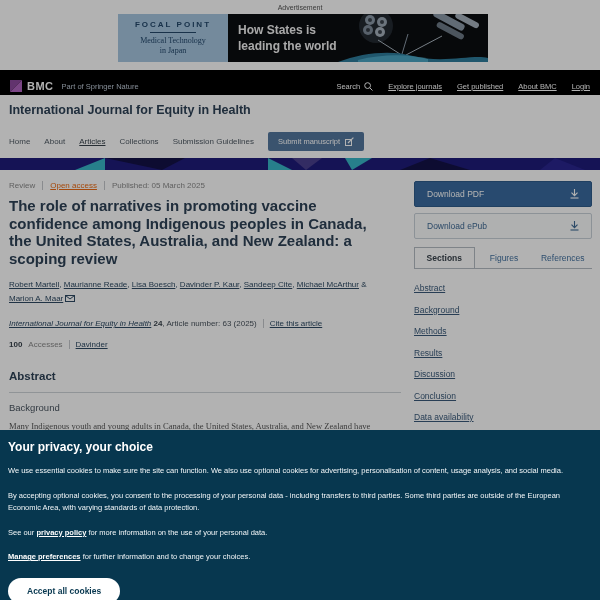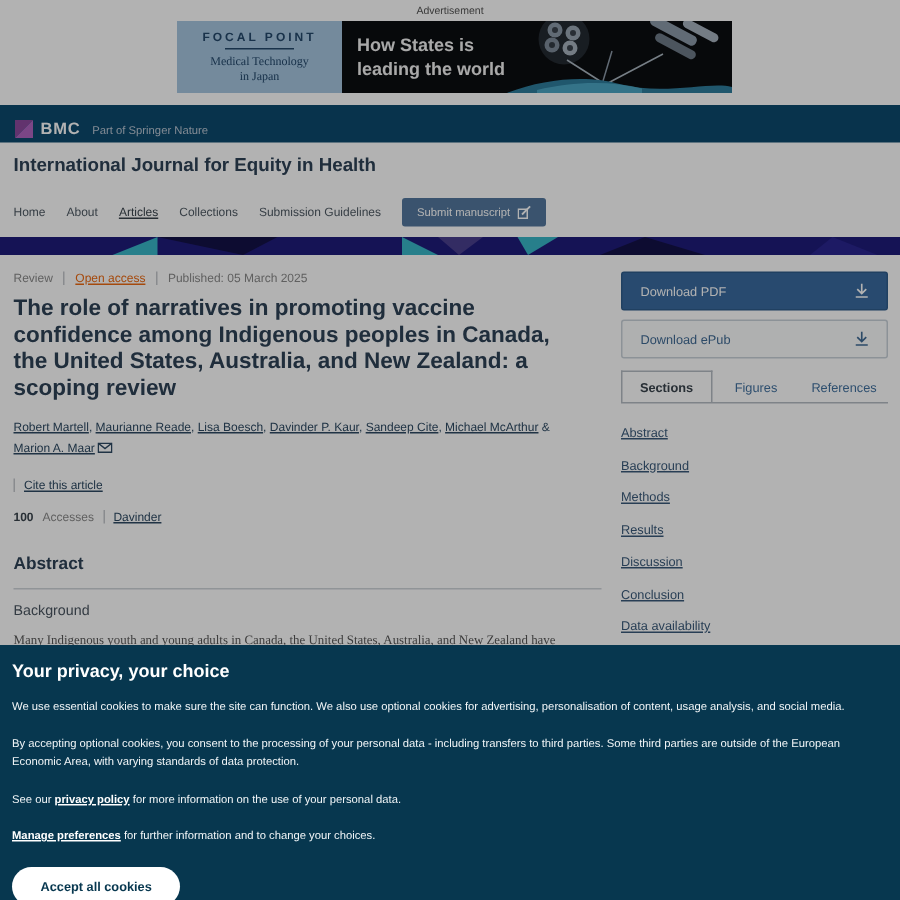--- a/index.html
+++ b/index.html
@@ -20,21 +20,21 @@
   .focal-title { font-size:8px; font-weight:bold; letter-spacing:2px; }
   .focal-line { width:46px; border-top:1px solid #24486b; margin:3px 0; }
   .focal-sub { font-family:"Liberation Serif", serif; font-size:8px; line-height:1.3; text-align:center; }
   .ad-right { flex:1; background:#0b0d10; position:relative; overflow:hidden;
     display:flex; align-items:center; color:#f2f2f2; }
   .ad-headline { font-size:12px; font-weight:bold; line-height:1.35; margin-left:10px; position:relative; z-index:1; }
   .ad-art { position:absolute; right:0; top:0; height:48px; }
 
   
   .site-header { position:absolute; top:70px; left:0; width:600px; height:25px;
-    background:#0c4a6e; color:#fff; display:flex; align-items:center; padding:16px 10px; }
+    background:#000000; color:#fff; display:flex; align-items:center; padding:16px 10px; }
   .brand-wrap { display:flex; align-items:center; gap:5px; cursor:pointer; }
   .brand { font-weight:bold; font-size:11px; letter-spacing:0.5px; }
   .tagline { font-size:7.5px; color:#bcc7d4; margin-left:8px; }
   .header-links { margin-left:auto; display:flex; align-items:center; gap:15px; font-size:7.5px; }
   .header-links .hlink { text-decoration:underline; color:#fff; white-space:nowrap; }
   .search-wrap { display:flex; align-items:center; gap:4px; color:#fff; }
 
   
   .journal-bar { position:absolute; top:95px; left:0; width:600px; height:30px;
     background:#fff; padding:8px 0 0 9px; }
@@ -146,20 +146,33 @@
 
 <header class="site-header">
   <div class="brand-wrap">
     <svg width="12" height="12" viewBox="0 0 12 12">
       <polygon points="0,0 12,0 0,12" fill="#8d4a9e"></polygon>
       <polygon points="12,0 12,12 0,12" fill="#b065c0"></polygon>
     </svg>
     <span class="brand">BMC</span>
   </div>
   <span class="tagline">Part of Springer Nature</span>
+  <div class="header-links">
+    <span class="search-wrap">
+      <span>Search</span>
+      <svg width="9" height="9" viewBox="0 0 9 9">
+        <circle cx="3.6" cy="3.6" r="2.9" fill="none" stroke="#fff" stroke-width="1"></circle>
+        <line x1="5.8" y1="5.8" x2="8.5" y2="8.5" stroke="#fff" stroke-width="1"></line>
+      </svg>
+    </span>
+    <a class="hlink">Explore journals</a>
+    <a class="hlink">Get published</a>
+    <a class="hlink">About BMC</a>
+    <a class="hlink">Login</a>
+  </div>
 </header>
 
 <div class="journal-bar">
   <div class="journal-title">International Journal for Equity in Health</div>
 </div>
 <nav class="journal-nav">
   <a class="nav-link">Home</a>
   <a class="nav-link">About</a>
   <a class="nav-link current">Articles</a>
   <a class="nav-link">Collections</a>
@@ -203,20 +216,24 @@
     <a class="author">Sandeep Cite</a><span>,</span>
     <a class="author">Michael McArthur</a>
     <span>&amp;</span>
     <a class="author">Marion A. Maar</a><svg class="mail-icon" width="10" height="7" viewBox="0 0 10 7">
         <rect x="0.5" y="0.5" width="9" height="6" fill="none" stroke="#2e4a63" stroke-width="1"></rect>
         <polyline points="0.5,0.5 5,4 9.5,0.5" fill="none" stroke="#2e4a63" stroke-width="1"></polyline>
       </svg>
   </div>
 
   <div class="citation-row">
+    <span>
+      <a class="citation-journal">International Journal for Equity in Health</a>
+      <span class="citation-vol">24</span><span>, Article number: 63 (2025)</span>
+    </span>
     <span class="meta-divider"></span>
     <a class="cite-link">Cite this article</a>
   </div>
 
   <div class="access-row">
     <span class="access-count">100</span>
     <span>Accesses</span>
     <span class="meta-divider"></span>
     <a class="metrics-link">Davinder</a>
   </div>

